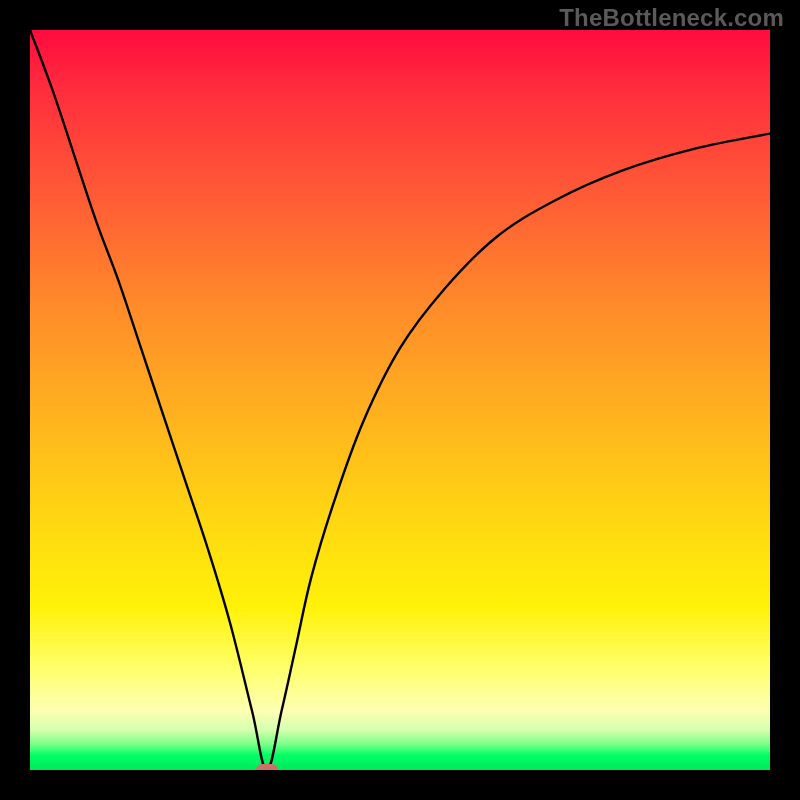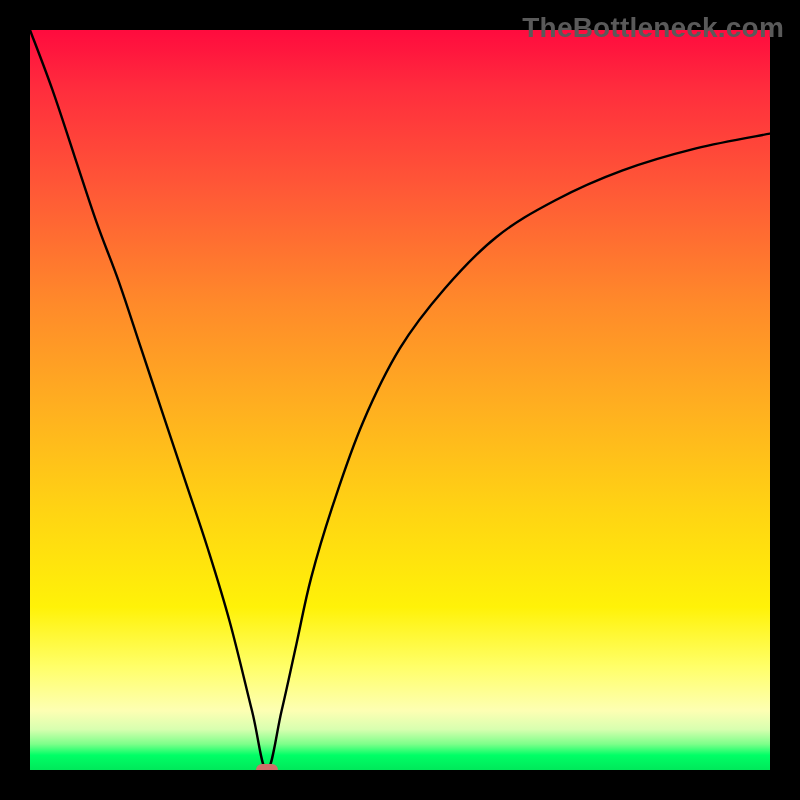--- a/index.html
+++ b/index.html
@@ -12,24 +12,24 @@
     font-family: Arial, Helvetica, sans-serif;
   }
   .frame {
     position: relative;
     width: 800px;
     height: 800px;
     background: #000;
   }
   .watermark {
     position: absolute;
-    top: 12px;
+    top: 4px;
     right: 16px;
     color: #5a5a5a;
-    font-size: 28px;
+    font-size: 24px;
     font-weight: 600;
     letter-spacing: 0.2px;
     z-index: 50;
   }
   .plot-area {
     position: absolute;
     left: 30px;
     top: 30px;
     width: 740px;
     height: 740px;

